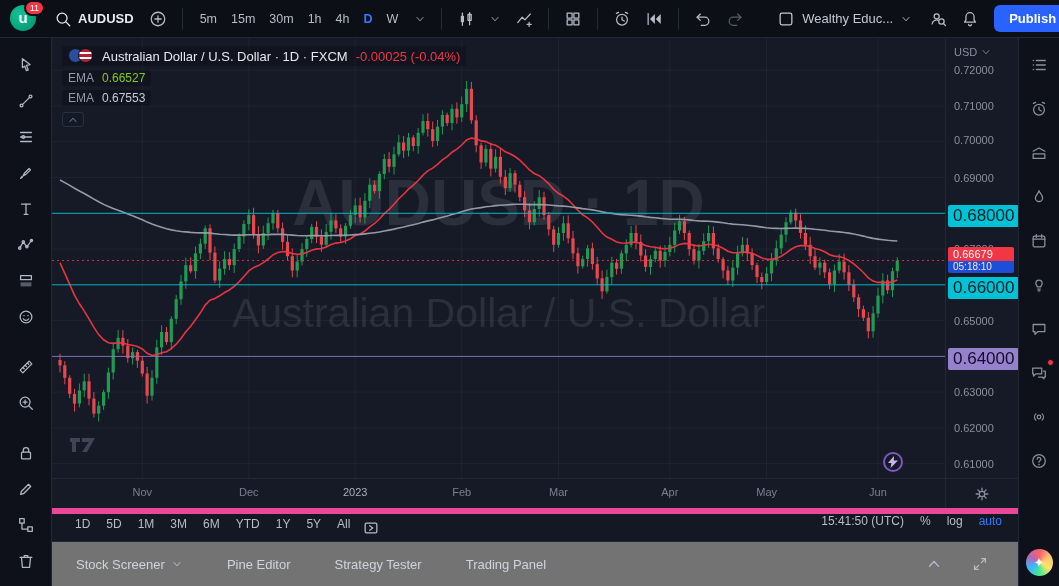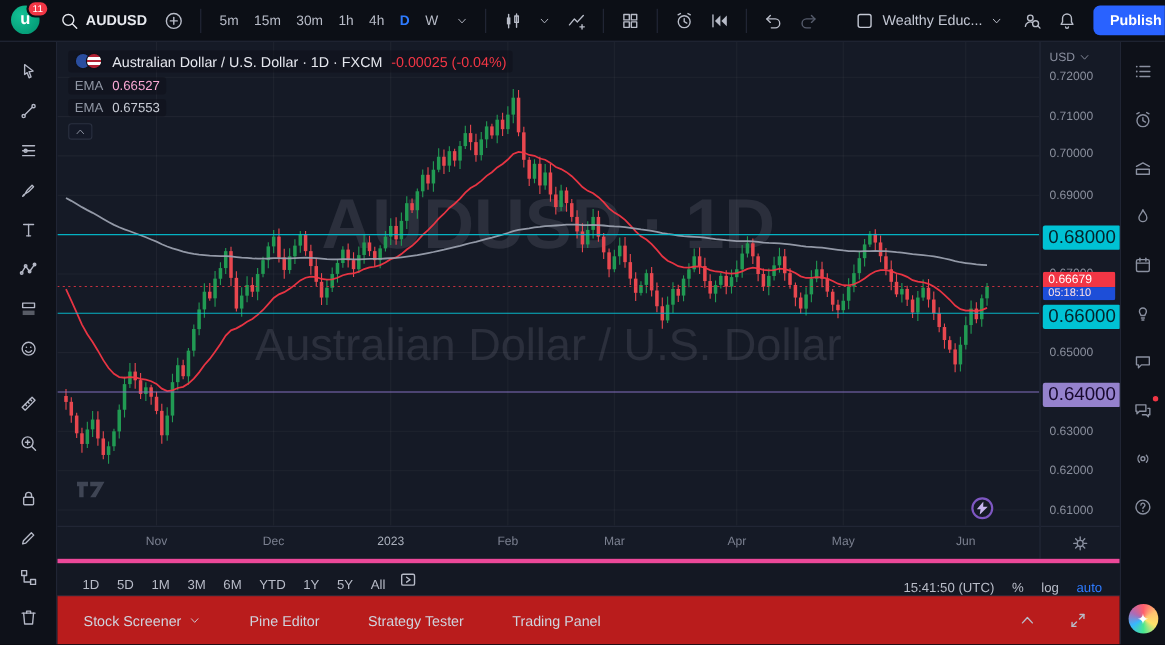--- a/index.html
+++ b/index.html
@@ -55,21 +55,21 @@
   #legend{position:absolute;left:10px;top:8px;z-index:3}
   .lg-row1{display:flex;align-items:flex-end;gap:8px;background:rgba(14,17,26,0.55);padding:2px 6px;border-radius:3px}
   .flags{position:relative;width:26px;height:16px;flex:none}
   .flags i{position:absolute;width:15px;height:15px;border-radius:50%;border:1px solid #0e1119;top:0}
   .flags i.au{left:0;background:#2a4d9e}
   .flags i.us{left:10px;background:linear-gradient(#b22234 20%,#fff 20%,#fff 40%,#b22234 40%,#b22234 60%,#fff 60%,#fff 80%,#b22234 80%)}
   .lg-title{color:#e6e8ef;font-size:13px}
   .lg-change{color:#f23645;font-size:13px}
   .lg-row{display:flex;align-items:center;gap:8px;margin-top:4px;background:rgba(14,17,26,0.55);padding:1px 6px;border-radius:3px;width:max-content}
   .lg-ind{color:#9298a6;font-size:12px}
-  .lg-val.red{color:#f9a8d4;font-size:12px}
+  .lg-val.red{color:#84cc16;font-size:12px}
   .lg-val.gray{color:#c8ccd6;font-size:12px}
   .lg-collapse{width:22px;height:15px;margin-top:6px;border:1px solid #2a3040;border-radius:3px;background:#141927;
                color:#9298a6;display:flex;align-items:center;justify-content:center;cursor:pointer}
   .tv-logo{position:absolute;left:16px;top:398px;color:#3f4554;z-index:2;cursor:pointer}
   .bolt-badge{position:absolute;left:831px;top:414px;width:20px;height:20px;border-radius:50%;border:2px solid #7e57c2;
               background:#151a26;display:flex;align-items:center;justify-content:center;cursor:pointer;z-index:2}
   #time-axis{position:absolute;left:0;right:73px;top:440px;bottom:0;border-top:1px solid #232838;cursor:ew-resize}
   .month{position:absolute;top:7px;transform:translateX(-50%);color:#7b8090;font-size:11px}
   .month.year{color:#aab0bc}
   #price-scale{position:absolute;right:0;top:0;width:73px;bottom:0;border-left:1px solid #232838;cursor:ns-resize;font-size:11px}
@@ -78,31 +78,31 @@
   .pbadge{position:absolute;left:2px;padding:1px 5px;border-radius:2px;font-size:17px}
   .pbadge.cyan{background:#00c2d4;color:#04222a}
   .pbadge.purple{background:#9582cd;color:#17092e}
   #last-badge{position:absolute;left:2px;width:66px;text-align:left;border-radius:2px;overflow:hidden;z-index:2}
   #last-badge .lp{background:#f23645;color:#fff;padding:1px 5px;font-size:11px}
   #last-badge .cd{background:#1d4ed8;color:#ffe3e5;padding:0 5px 1px;font-size:10px}
   .scale-footer{position:absolute;left:0;right:0;bottom:0;height:30px;border-top:1px solid #232838;
                 display:flex;align-items:center;justify-content:center;color:#8a90a0}
 
   
-  #range-bar{position:absolute;left:0;right:0;top:470px;height:33px;background:#141823;border-top:4px solid #ec4899;
-             display:flex;align-items:flex-end;padding:0 16px}
+  #range-bar{position:absolute;left:0;right:0;top:470px;height:33px;background:#141823;border-top:6px solid #ec4899;
+             display:flex;align-items:flex-start;padding:0 16px}
   #ranges{display:flex;align-items:center;gap:2px}
   .rng{padding:3px 7px;color:#b8bcc8;font-size:12px;border-radius:4px;cursor:pointer}
   .rb-right{margin-left:auto;display:flex;align-items:center;gap:16px;font-size:12px}
   .rb-clock{color:#b8bcc8;cursor:pointer}
   .rb-item{color:#b8bcc8;cursor:pointer}
   .rb-item.blue{color:#2e7bff}
 
   
-  #tabs-bar{position:absolute;left:0;right:0;top:503px;bottom:0;background:#b91c1c;border-top:1px solid #232838;
+  #tabs-bar{position:absolute;left:0;right:0;top:503px;bottom:0;background:#737373;border-top:1px solid #232838;
             display:flex;align-items:center;padding:0 24px}
   #tabs{display:flex;align-items:center;gap:44px}
   .tab{display:flex;align-items:center;gap:6px;color:#cfd3dd;font-size:13px;cursor:pointer}
   .tabs-right{margin-left:auto;display:flex;align-items:center;gap:18px;color:#8a90a0}
 </style>
 </head>
 <body>
 
 <div class="app">
 

